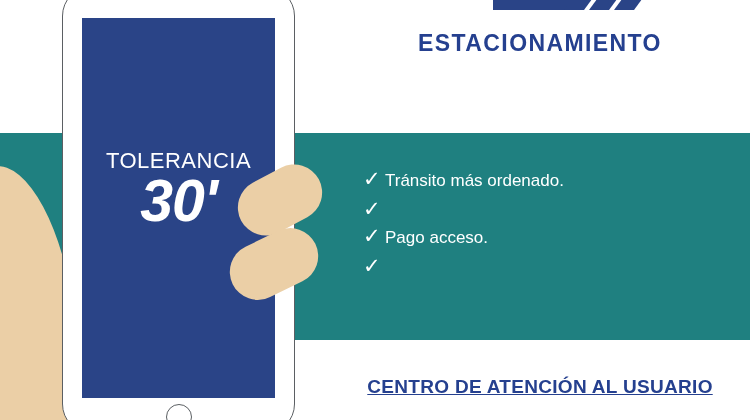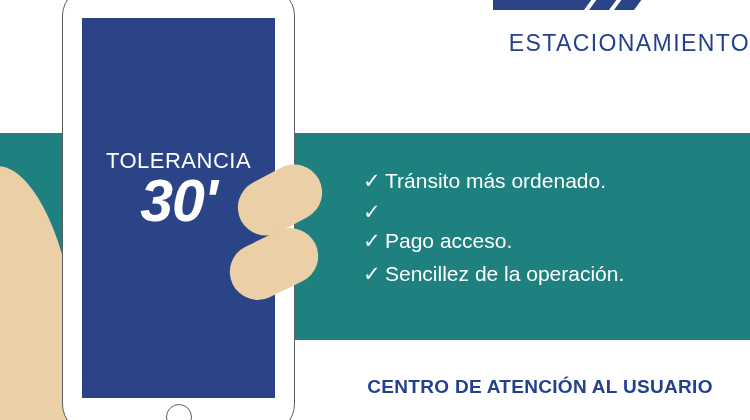--- a/index.html
+++ b/index.html
@@ -136,24 +136,24 @@
     top: -20px;
     width: 150px;
     height: 34px;
     z-index: 4;
   }
   .headline {
     position: absolute;
     left: 330px;
     top: 28px;
     width: 420px;
-    text-align: right;
+    text-align: center;
     color: #25408f;
     font-size: 23px;
-    font-weight: normal;
+    font-weight: bold;
     line-height: 1.32;
     letter-spacing: 1.4px;
     z-index: 4;
   }
 
   
   .benefits {
     position: absolute;
     left: 363px;
     top: 168px;
@@ -167,36 +167,37 @@
   }
   .check-icon {
     flex: 0 0 auto;
     width: 22px;
     color: #ffffff;
     font-size: 21px;
     line-height: 1;
   }
   .benefit-label {
     color: #ffffff;
-    font-size: 21px;
+    font-size: 17px;
     line-height: 1.28;
   }
 
   
   .footer {
     position: absolute;
     left: 330px;
     top: 376px;
     width: 420px;
     text-align: center;
     color: #25408f;
     font-size: 19px;
     font-weight: bold;
     letter-spacing: 0.3px;
     z-index: 4;
+    text-decoration: underline;
   }
 </style>
 </head>
 <body>
 
 <div id="poster">
 
   <div class="teal-band"></div>
 
   <div class="palm"></div>
@@ -234,19 +235,18 @@
     </div>
     <div class="benefit-row">
       <span class="check-icon">✓</span>
     </div>
     <div class="benefit-row">
       <span class="check-icon">✓</span>
       <span class="benefit-label">Pago acceso.</span>
     </div>
     <div class="benefit-row">
       <span class="check-icon">✓</span>
-      <span class="benefit-label">Sencillez de la operación.</span>
     </div>
   </div>
 
   <div class="footer">CENTRO DE ATENCIÓN AL USUARIO</div>
 
 </div>
 
 </body></html>

